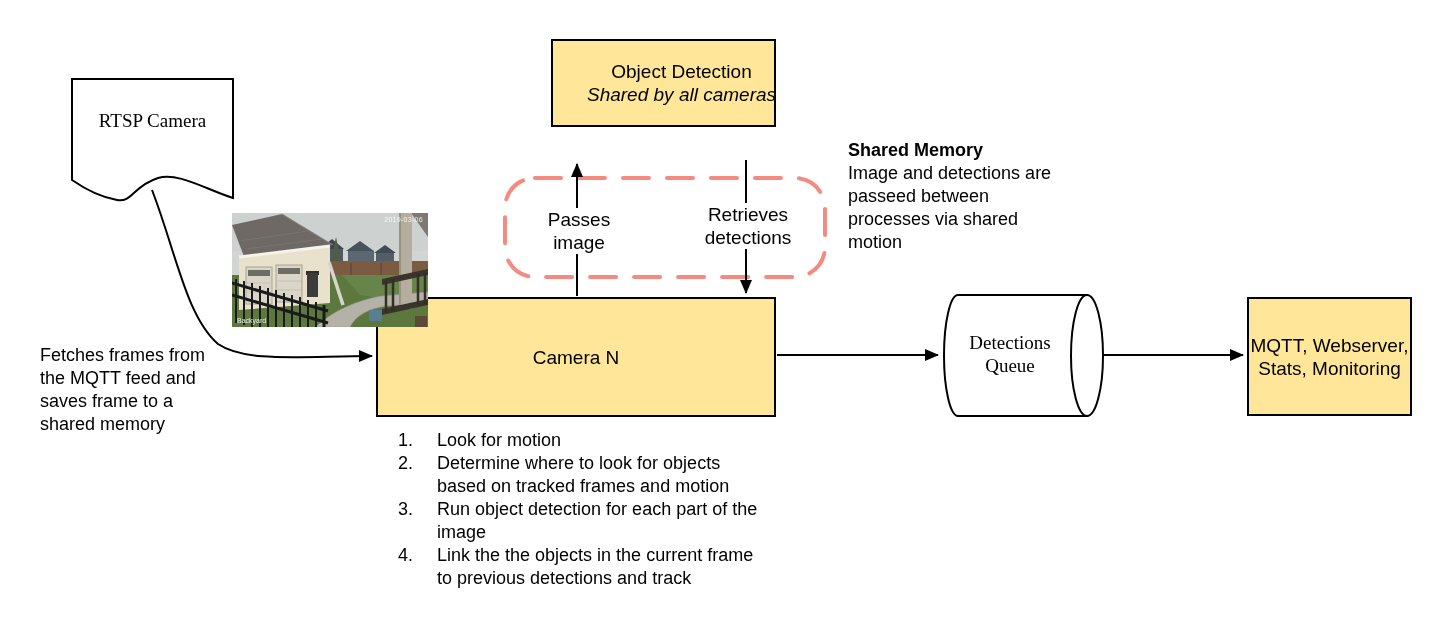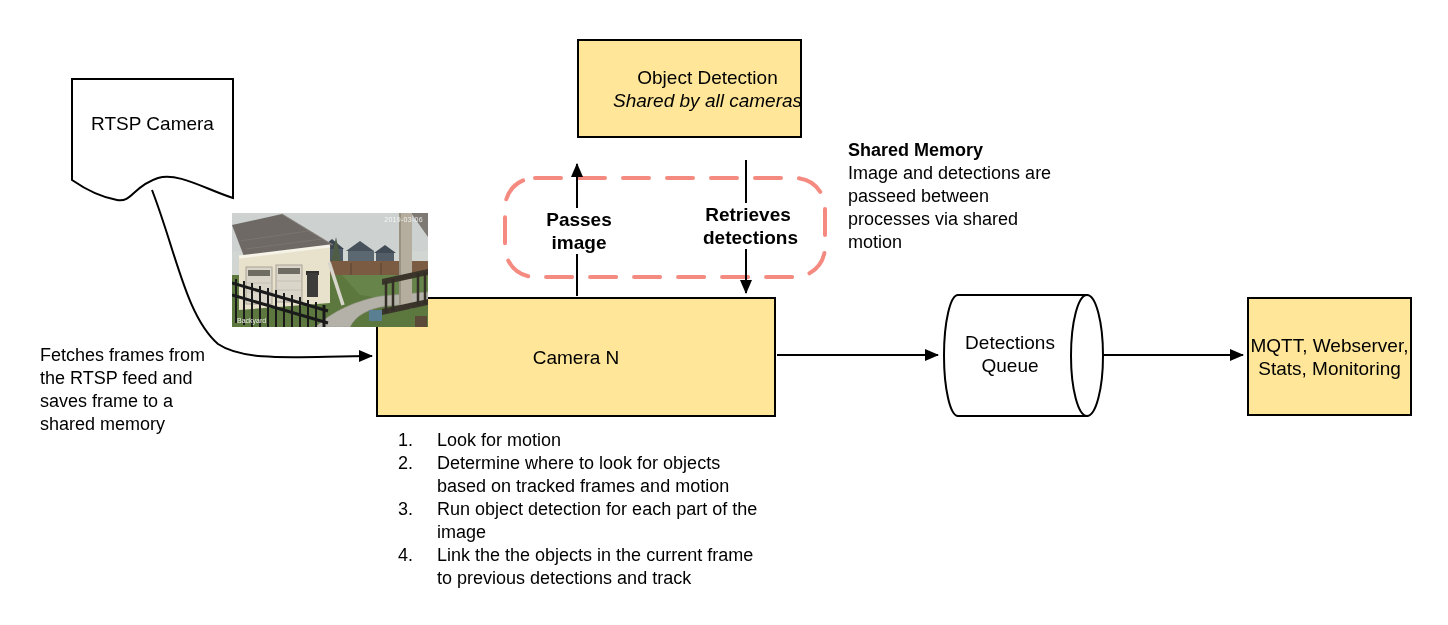--- a/index.html
+++ b/index.html
@@ -9,27 +9,27 @@
   }
   .layer{position:absolute;left:0;top:0;}
   .node{
     position:absolute;background:#FFE699;border:2px solid #000;box-sizing:border-box;
     display:flex;flex-direction:column;align-items:center;justify-content:center;
     font-size:19px;line-height:23px;text-align:center;
   }
   .node .line{white-space:nowrap;}
   .subtitle{font-style:italic;}
   .shape-label{
-    position:absolute;display:flex;flex-direction:column;align-items:center;justify-content:flex-end;
-    font-size:19px;line-height:23px;text-align:center;
+    position:absolute;display:flex;flex-direction:column;align-items:center;justify-content:center;
+    font-size:19px;line-height:23px;text-align:center;font-family:Liberation Serif, serif;
   }
   .shape-label .line{white-space:nowrap;}
   .edge-label{
     position:absolute;background:#ffffff;font-size:19px;line-height:23px;
-    text-align:center;padding:0 2px;font-weight:bold;
+    text-align:center;padding:0 2px;
   }
   .edge-label .line{white-space:nowrap;}
   .annot{position:absolute;font-size:18px;line-height:23px;white-space:nowrap;}
   .annot-title{font-weight:700;}
   .steps{position:absolute;font-size:18px;line-height:23px;}
   .step{display:flex;}
   .step .n{width:39px;flex:none;}
   .snapshot{position:absolute;left:232px;top:213px;width:196px;height:114px;overflow:hidden;}
   .snapshot .ts{position:absolute;top:3px;right:5px;font-size:7px;color:rgba(255,255,255,.85);letter-spacing:.3px;}
   .snapshot .cam{position:absolute;bottom:3px;left:5px;font-size:7px;color:rgba(255,255,255,.9);}
@@ -59,21 +59,21 @@
     <path d="M777,355 L938,355" fill="none" stroke="#000" stroke-width="2" marker-end="url(#arrow)"></path>
 
     <path d="M1104,355 L1243,355" fill="none" stroke="#000" stroke-width="2" marker-end="url(#arrow)"></path>
 
     <g>
       <path d="M1087,295 L958,295 A14,60.5 0 0 0 958,416 L1087,416 Z" fill="#ffffff" stroke="#000" stroke-width="2"></path>
       <ellipse cx="1087" cy="355.5" rx="16" ry="60.5" fill="#ffffff" stroke="#000" stroke-width="2"></ellipse>
     </g>
   </svg>
 
-  <div class="node" style="left:577px;top:39px;width:225px;height:99px;padding-left:36px;">
+  <div class="node" style="left:551px;top:39px;width:225px;height:88px;padding-left:36px;">
     <div class="line">Object Detection</div>
     <div class="line subtitle">Shared by all cameras</div>
   </div>
 
   <div class="node" style="left:376px;top:297px;width:400px;height:120px;">
     <div class="line">Camera N</div>
   </div>
 
   <div class="node" style="left:1247px;top:297px;width:165px;height:119px;">
     <div class="line">MQTT, Webserver,</div>
@@ -177,21 +177,21 @@
     <div class="line">Passes</div>
     <div class="line">image</div>
   </div>
   <div class="edge-label" style="left:701px;top:203px;width:90px;">
     <div class="line">Retrieves</div>
     <div class="line">detections</div>
   </div>
 
   <div class="annot" style="left:40px;top:344px;">
     <div>Fetches frames from</div>
-    <div>the RTSP feed and</div>
+    <div>the MQTT feed and</div>
     <div>saves frame to a</div>
     <div>shared memory</div>
   </div>
 
   <div class="annot" style="left:848px;top:139px;">
     <div class="annot-title">Shared Memory</div>
     <div>Image and detections are</div>
     <div>passeed between</div>
     <div>processes via shared</div>
     <div>motion</div>

